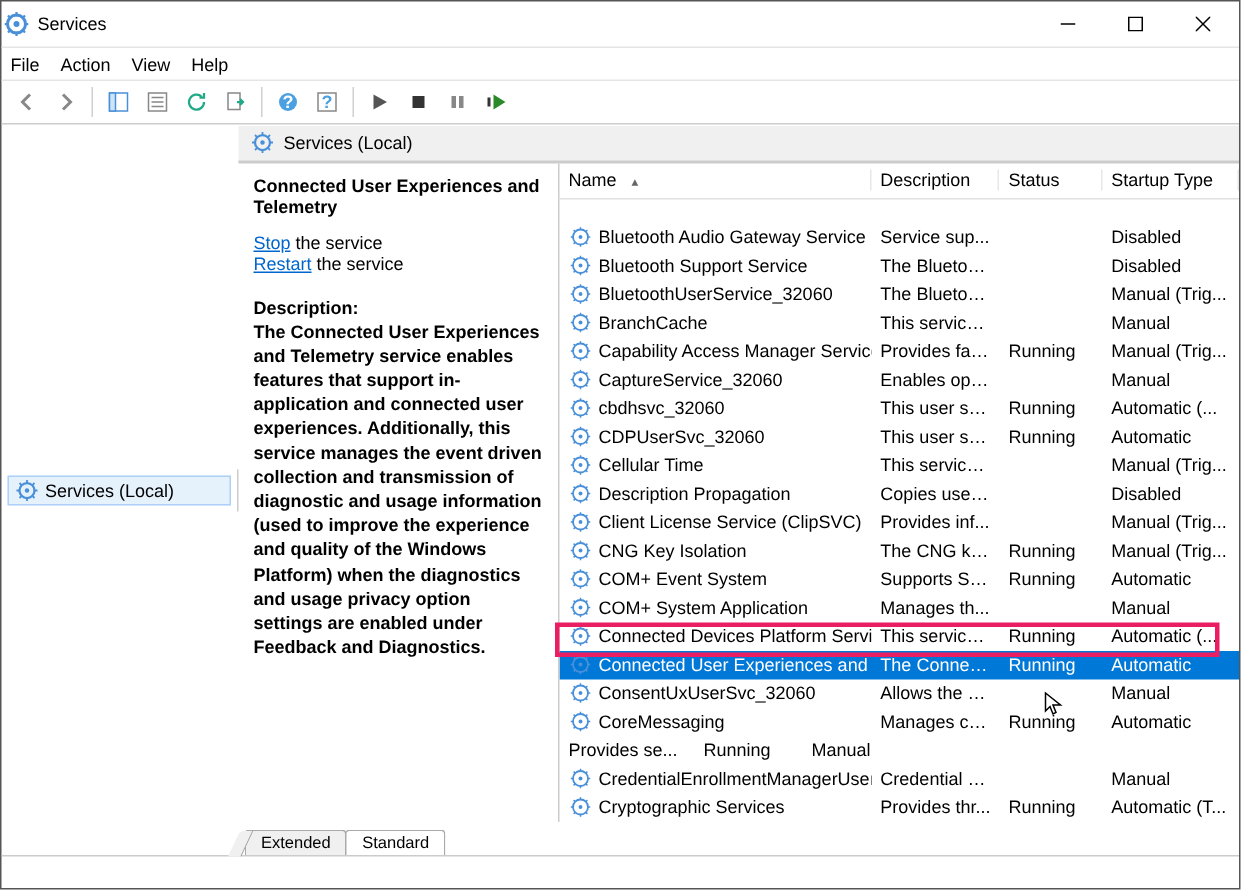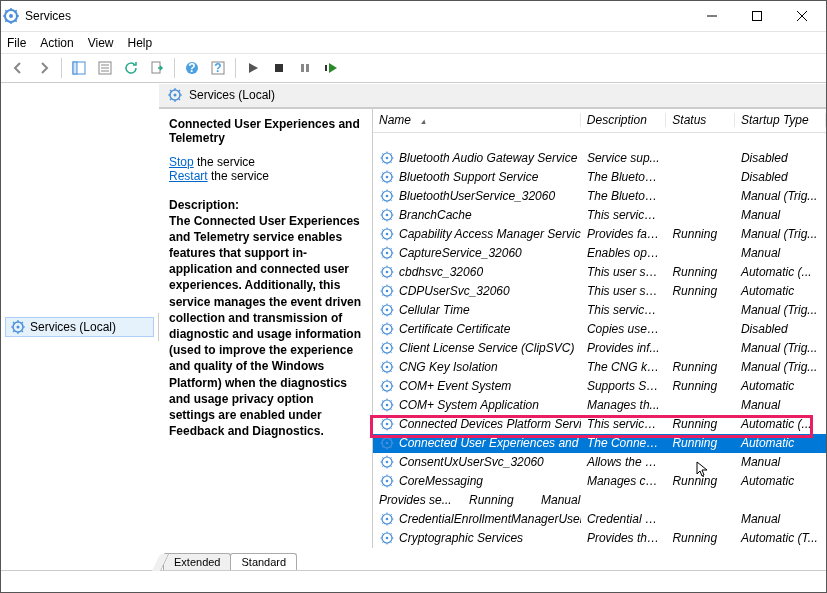--- a/index.html
+++ b/index.html
@@ -17,21 +17,21 @@
 .tree-and-main { flex: 1; display: flex; min-height: 0; align-items: center; }
 .tree { width: 158px; border-right: 1px solid #ccc; padding: 4px; }
 .tree-item { display: flex; align-items: center; gap: 4px; padding: 1px 4px; border: 1px solid #aecff7; background: #e5f1fb; }
 .main { flex: 1; display: flex; flex-direction: column; min-width: 0; }
 .main-header { height: 24px; background: #f0f0f0; display: flex; align-items: center; padding: 0 8px; gap: 6px; border-bottom: 1px solid #ccc; }
 .main-content { flex: 1; display: flex; min-height: 0; border-top: 1px solid #ccc; }
 .detail { width: 214px; padding: 8px 10px; border-right: 1px solid #ccc; overflow: hidden; }
 .detail-title { font-weight: bold; margin-bottom: 10px; }
 .detail .link { color: #0066cc; text-decoration: underline; cursor: pointer; }
 .detail-desc { margin-top: 14px; line-height: 1.35; font-weight: bold; }
-.list-area { flex: 1; display: flex; flex-direction: column; min-width: 0; font-style: italic; }
+.list-area { flex: 1; display: flex; flex-direction: column; min-width: 0; }
 .list-header { display: flex; border-bottom: 1px solid #e0e0e0; height: 24px; align-items: center; flex-shrink: 0; }
 .list-header .col { padding: 0 6px; overflow: hidden; white-space: nowrap; text-overflow: ellipsis; border-right: 1px solid #e8e8e8; }
 .list-body { flex: 1; overflow-y: scroll; overflow-x: hidden; margin-top: 16px; }
 .row { display: flex; height: 19px; align-items: center; }
 .row .cell { padding: 0 6px; overflow: hidden; white-space: nowrap; text-overflow: ellipsis; }
 .row .name-cell { display: flex; align-items: center; gap: 4px; }
 .row.selected { background: #0078d7; color: #fff; }
 .row-highlight-box { position: absolute; border: 3px solid #e91e63; pointer-events: none; }
 .gear-icon { width: 16px; height: 16px; flex-shrink: 0; }
 .tabs { height: 22px; display: flex; align-items: flex-end; padding-left: 4px; border-top: 1px solid #fff; }
@@ -317,21 +317,21 @@
               <div class="cell col-status"></div>
               <div class="cell col-startup">Manual (Trig...</div>
             </div>
             <div class="row">
               <div class="cell col-name name-cell">
                 <svg class="gear-icon" viewBox="0 0 16 16">
                   <circle cx="8" cy="8" r="5" fill="none" stroke="#4a90d9" stroke-width="1.2"></circle>
                   <circle cx="8" cy="8" r="1.3" fill="#4a90d9"></circle>
                   <path d="M8 1.5v1.8M8 12.7v1.8M1.5 8h1.8M12.7 8h1.8M3.4 3.4l1.3 1.3M11.3 11.3l1.3 1.3M3.4 12.6l1.3-1.3M11.3 4.7l1.3-1.3" stroke="#4a90d9" stroke-width="1"></path>
                 </svg>
-                <span>Certificate Certificate</span>
+                <span>Description Propagation</span>
               </div>
               <div class="cell col-desc">Copies user ...</div>
               <div class="cell col-status"></div>
               <div class="cell col-startup">Disabled</div>
             </div>
             <div class="row">
               <div class="cell col-name name-cell">
                 <svg class="gear-icon" viewBox="0 0 16 16">
                   <circle cx="8" cy="8" r="5" fill="none" stroke="#4a90d9" stroke-width="1.2"></circle>
                   <circle cx="8" cy="8" r="1.3" fill="#4a90d9"></circle>

